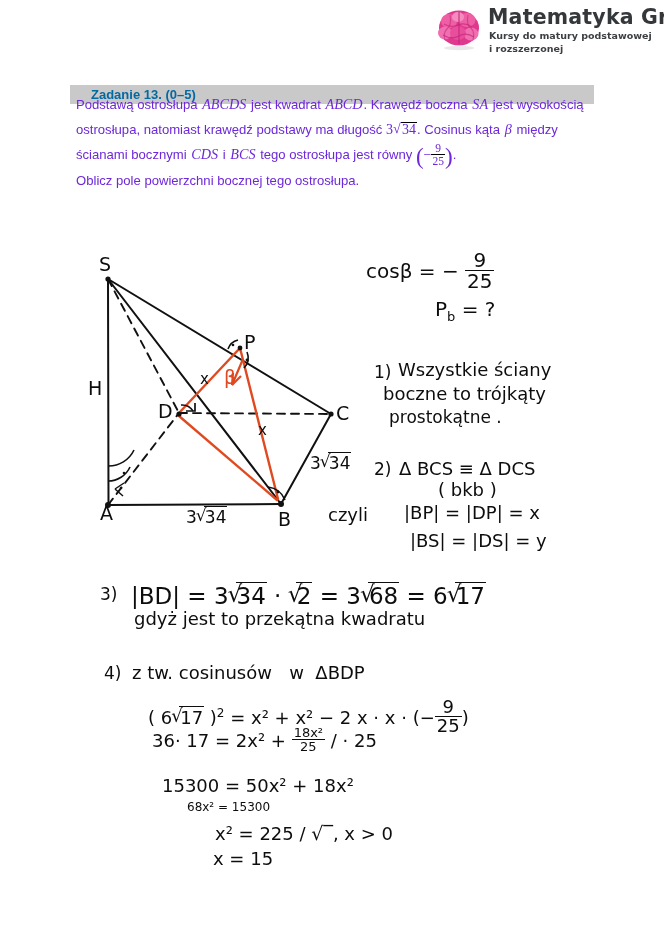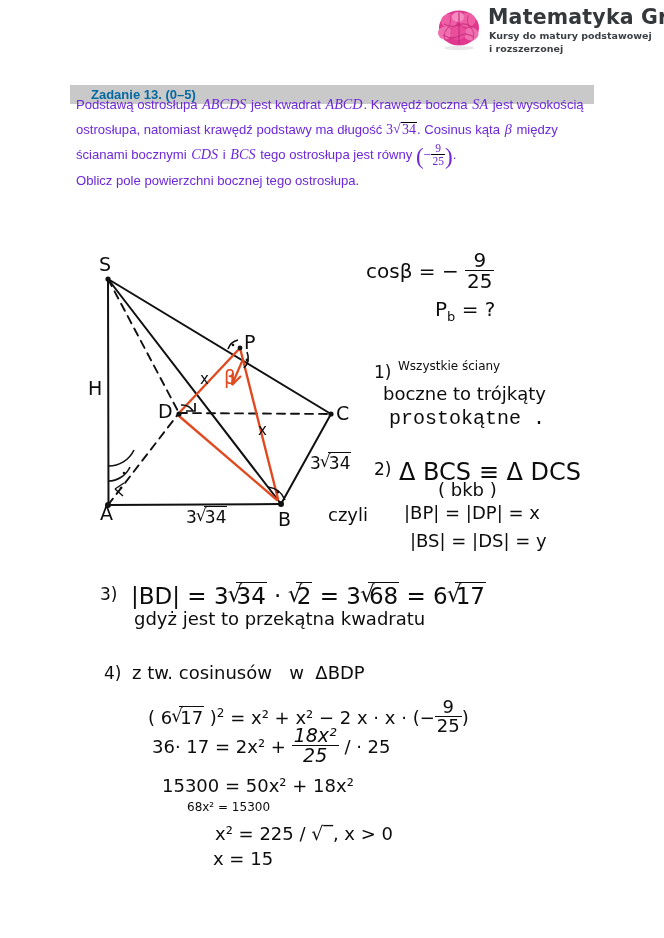--- a/index.html
+++ b/index.html
@@ -218,26 +218,26 @@
     <span class="hfrac">
       <span class="n">9</span>
       <span class="d">25</span>
     </span>
   </div>
   <div class="hw" style="left:395px;top:297px;font-size:20px;margin-left:40px;">
     <span>P</span><sub style="font-size:13px;">b</sub><span> = ?</span>
   </div>
 
   <div class="hw" style="left:374px;top:362px;font-size:17px;">1)</div>
-  <div class="hw" style="left:398px;top:359px;font-size:12px;">Wszystkie ściany</div>
+  <div class="hw" style="left:398px;top:359px;font-size:18px;">Wszystkie ściany</div>
   <div class="hw" style="left:383px;top:383px;font-size:18px;">boczne  to  trójkąty</div>
-  <div class="hw" style="left:389px;top:407px;font-size:20px;font-family:Liberation Mono, monospace;">prostokątne .</div>
+  <div class="hw" style="left:389px;top:407px;font-size:17px;">prostokątne .</div>
 
   <div class="hw" style="left:374px;top:459px;font-size:17px;">2)</div>
-  <div class="hw" style="left:399px;top:458px;font-size:24px;">Δ BCS ≡ Δ DCS</div>
+  <div class="hw" style="left:399px;top:458px;font-size:18px;">Δ BCS ≡ Δ DCS</div>
   <div class="hw" style="left:438px;top:479px;font-size:18px;">( bkb )</div>
   <div class="hw" style="left:328px;top:504px;font-size:18px;">czyli</div>
   <div class="hw" style="left:410px;top:530px;font-size:18px;">|BS| = |DS| = y</div>
   <div class="hw" style="left:404px;top:502px;font-size:18px;">|BP| = |DP| = x</div>
 
   <div class="hw" style="left:100px;top:584px;font-size:17px;">3)</div>
   <div class="hw" style="left:131px;top:582px;font-size:23px;">
     <span>|BD| = 3</span><span class="hsq"><span class="rd">34</span></span><span> · </span><span class="hsq"><span class="rd">2</span></span><span> = 3</span><span class="hsq"><span class="rd">68</span></span><span> = 6</span><span class="hsq"><span class="rd">17</span></span>
   </div>
   <div class="hw" style="left:134px;top:608px;font-size:18px;">gdyż  jest  to   przekątna   kwadratu</div>
@@ -248,21 +248,21 @@
     &nbsp;&nbsp;<span>w</span>
     &nbsp;<span>ΔBDP</span>
   </div>
 
   <div class="hw" style="left:148px;top:700px;font-size:18px;">
     <span>( 6</span><span class="hsq"><span class="rd">17</span></span><span> )</span><sup style="font-size:12px;">2</sup><span> =  x² + x²  −  2 x · x ·</span>
     <span><span>(−</span><span class="hfrac"><span class="n">9</span><span class="d">25</span></span><span>)</span></span>
   </div>
 
   <div class="hw" style="left:152px;top:728px;font-size:18px;">
-    <span>36· 17  =  2x²  + </span><span class="hfrac" style="font-size:19px;font-style:italic;"><span class="n">18x²</span><span class="d">25</span></span><span> / · 25</span>
+    <span>36· 17  =  2x²  + </span><span class="hfrac" style="font-size:13px;"><span class="n">18x²</span><span class="d">25</span></span><span> / · 25</span>
   </div>
 
   <div class="hw" style="left:162px;top:775px;font-size:18px;">15300  =  50x² + 18x²</div>
   <div class="hw" style="left:187px;top:800px;font-size:12px;">68x² = 15300</div>
   <div class="hw" style="left:215px;top:822px;font-size:18px;">
     <span>x² = 225  /</span>
     <span style="font-size:19px;">√‾</span><span>,  x &gt; 0</span>
   </div>
   <div class="hw" style="left:213px;top:848px;font-size:18px;">x = 15</div>
 

